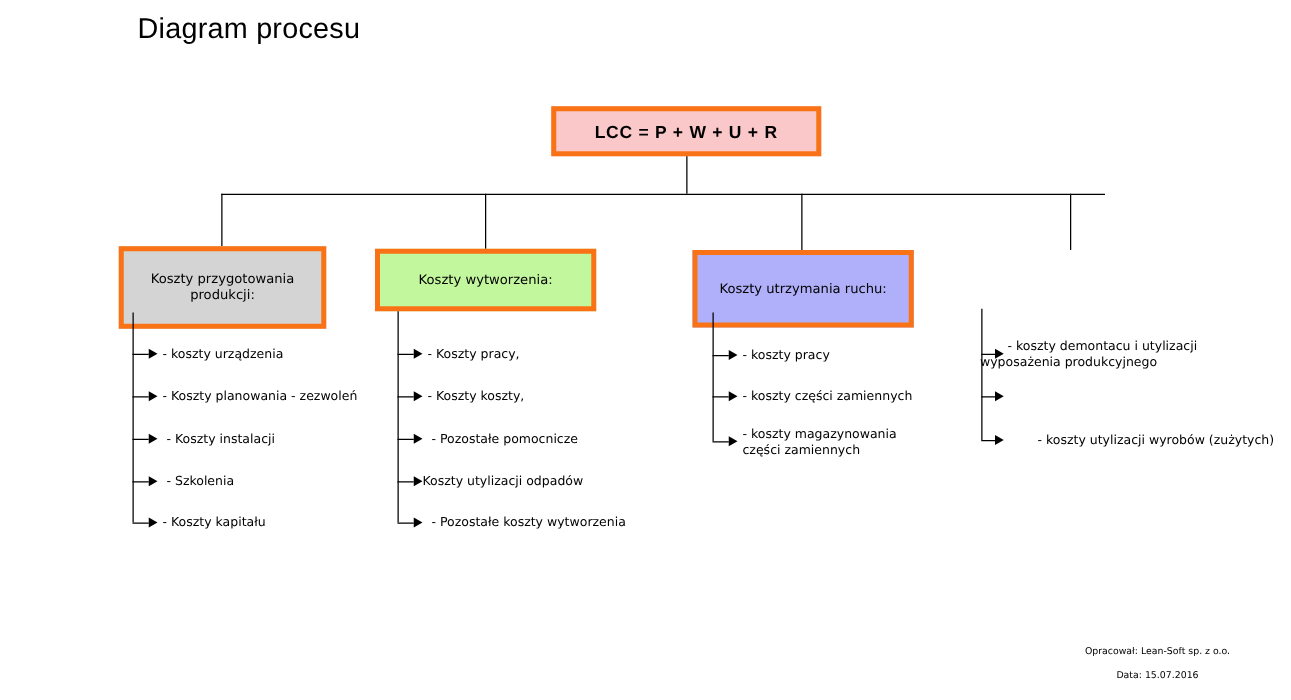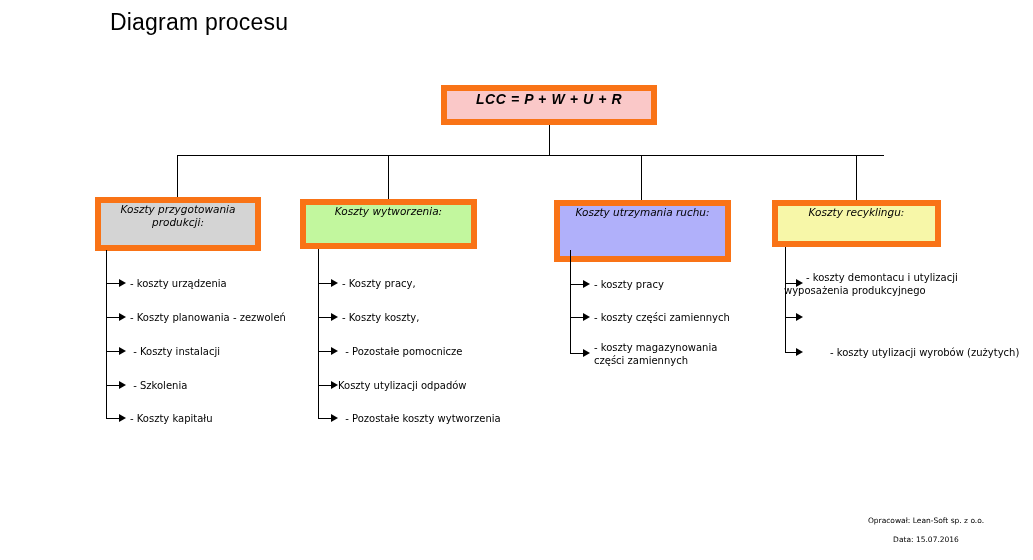--- a/index.html
+++ b/index.html
@@ -38,27 +38,26 @@
     font-family: "DejaVu Sans", sans-serif;
     font-size: 14px;
     font-weight: 400;
     color: #000;
     white-space: nowrap;
   }
   
   .node {
     position: absolute;
     box-sizing: border-box;
-    border: 6px solid #f97316;
+    border: 4px solid #f97316;
     display: flex;
-    align-items: flex-start;
+    align-items: center;
     justify-content: center;
     text-align: center;
     line-height: 1.2;
-    font-style: italic;
   }
   .node-root {
     font-family: "Liberation Sans", sans-serif;
     font-size: 14px;
     font-weight: bold;
     letter-spacing: 0.6px;
   }
   .node-cat {
     font-family: "DejaVu Sans", sans-serif;
     font-size: 10.5px;
@@ -120,21 +119,21 @@
   </div>
 
   <div class="vline" style="left:549px; top:125px; height:30px;"></div>
   <div class="hline" style="left:177px; top:155px; width:707px;"></div>
 
   <div class="vline" style="left:177px; top:155px; height:42px;"></div>
   <div class="vline" style="left:388px; top:155px; height:45px;"></div>
   <div class="vline" style="left:641px; top:155px; height:45px;"></div>
   <div class="vline" style="left:856px; top:155px; height:45px;"></div>
 
-  <div class="node node-cat" style="left:95px; top:197px; width:166px; height:54px; background:#d4d4d4;">
+  <div class="node node-cat" style="left:95px; top:197px; width:166px; height:66px; background:#d4d4d4;">
     <span>Koszty przygotowania produkcji:</span>
   </div>
   <div class="vline" style="left:106px; top:250px; height:168px;"></div>
 
   <div class="leaf-stub" style="left:106px; top:283px; width:13px;"></div>
   <div class="leaf-arrow" style="left:119px; top:279px;"></div>
   <div class="leaf" style="left:130px; top:277px;">- koszty urządzenia</div>
 
   <div class="leaf-stub" style="left:106px; top:317px; width:13px;"></div>
   <div class="leaf-arrow" style="left:119px; top:313px;"></div>
@@ -188,23 +187,20 @@
 
   <div class="leaf-stub" style="left:570px; top:317px; width:13px;"></div>
   <div class="leaf-arrow" style="left:583px; top:313px;"></div>
   <div class="leaf" style="left:594px; top:311px;">- koszty części zamiennych</div>
 
   <div class="leaf-stub" style="left:570px; top:353px; width:13px;"></div>
   <div class="leaf-arrow" style="left:583px; top:349px;"></div>
   <div class="leaf" style="left:594px; top:341px;">- koszty magazynowania</div>
   <div class="leaf" style="left:594px; top:354px;">części zamiennych</div>
 
-  <div class="node node-cat" style="left:772px; top:200px; width:169px; height:47px; background:#f7f7a8;">
-    <span>Koszty recyklingu:</span>
-  </div>
   <div class="vline" style="left:785px; top:247px; height:105px;"></div>
 
   <div class="leaf-stub" style="left:785px; top:283px; width:11px;"></div>
   <div class="leaf-arrow" style="left:796px; top:279px;"></div>
   <div class="leaf" style="left:806px; top:271px;">- koszty demontacu i utylizacji</div>
   <div class="leaf" style="left:784px; top:284px;">wyposażenia produkcyjnego</div>
 
   <div class="leaf-stub" style="left:785px; top:317px; width:11px;"></div>
   <div class="leaf-arrow" style="left:796px; top:313px;"></div>
 

